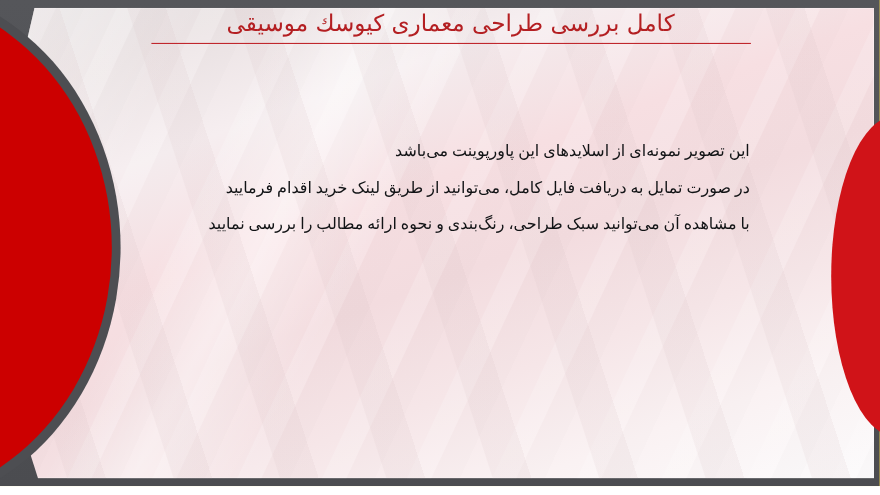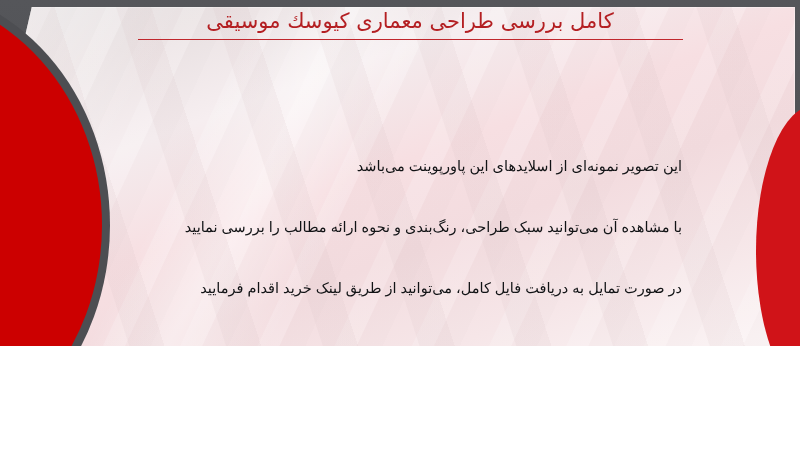--- a/index.html
+++ b/index.html
@@ -7,21 +7,21 @@
     padding: 0;
     background: #ffffff;
   }
   body {
     font-family: "DejaVu Sans", sans-serif;
   }
 
   .slide {
     position: relative;
     width: 800px;
-    height: 346px;
+    height: 442px;
     overflow: hidden;
     background: #fde047;
   }
 
   
   .frame-outer {
     position: absolute;
     inset: 0;
     background: linear-gradient(180deg, #55565a 0%, #4b4c50 100%);
   }
@@ -145,27 +145,26 @@
   .body-block {
     position: absolute;
     right: 118px;
     top: 122px;
     width: 585px;
     text-align: right;
     direction: rtl;
     z-index: 6;
   }
   .body-line {
-    font-family: Liberation Sans, sans-serif;
+    font-family: Liberation Serif, serif;
     color: #111315;
     font-size: 14.5px;
     line-height: 33px;
     font-weight: 400;
     white-space: nowrap;
-    margin-top: 28px;
   }
 </style>
 </head>
 <body>
 
 <div class="slide">
 
   <div class="frame-outer"></div>
 
   <div class="panel">
@@ -177,17 +176,17 @@
   <div class="ellipse-left"></div>
   <div class="ellipse-right"></div>
 
   <div class="title-block">
     <div class="title-line">کامل بررسی طراحی معماری کیوسك موسیقی</div>
     <div class="title-rule"></div>
   </div>
 
   <div class="body-block">
     <div class="body-line">این تصویر نمونه‌ای از اسلایدهای این پاورپوینت می‌باشد</div>
+    <div class="body-line">در صورت تمایل به دریافت فایل کامل، می‌توانید از طریق لینک خرید اقدام فرمایید</div>
     <div class="body-line">با مشاهده آن می‌توانید سبک طراحی، رنگ‌بندی و نحوه ارائه مطالب را بررسی نمایید</div>
-    <div class="body-line">در صورت تمایل به دریافت فایل کامل، می‌توانید از طریق لینک خرید اقدام فرمایید</div>
   </div>
 
 </div>
 
 </body></html>

